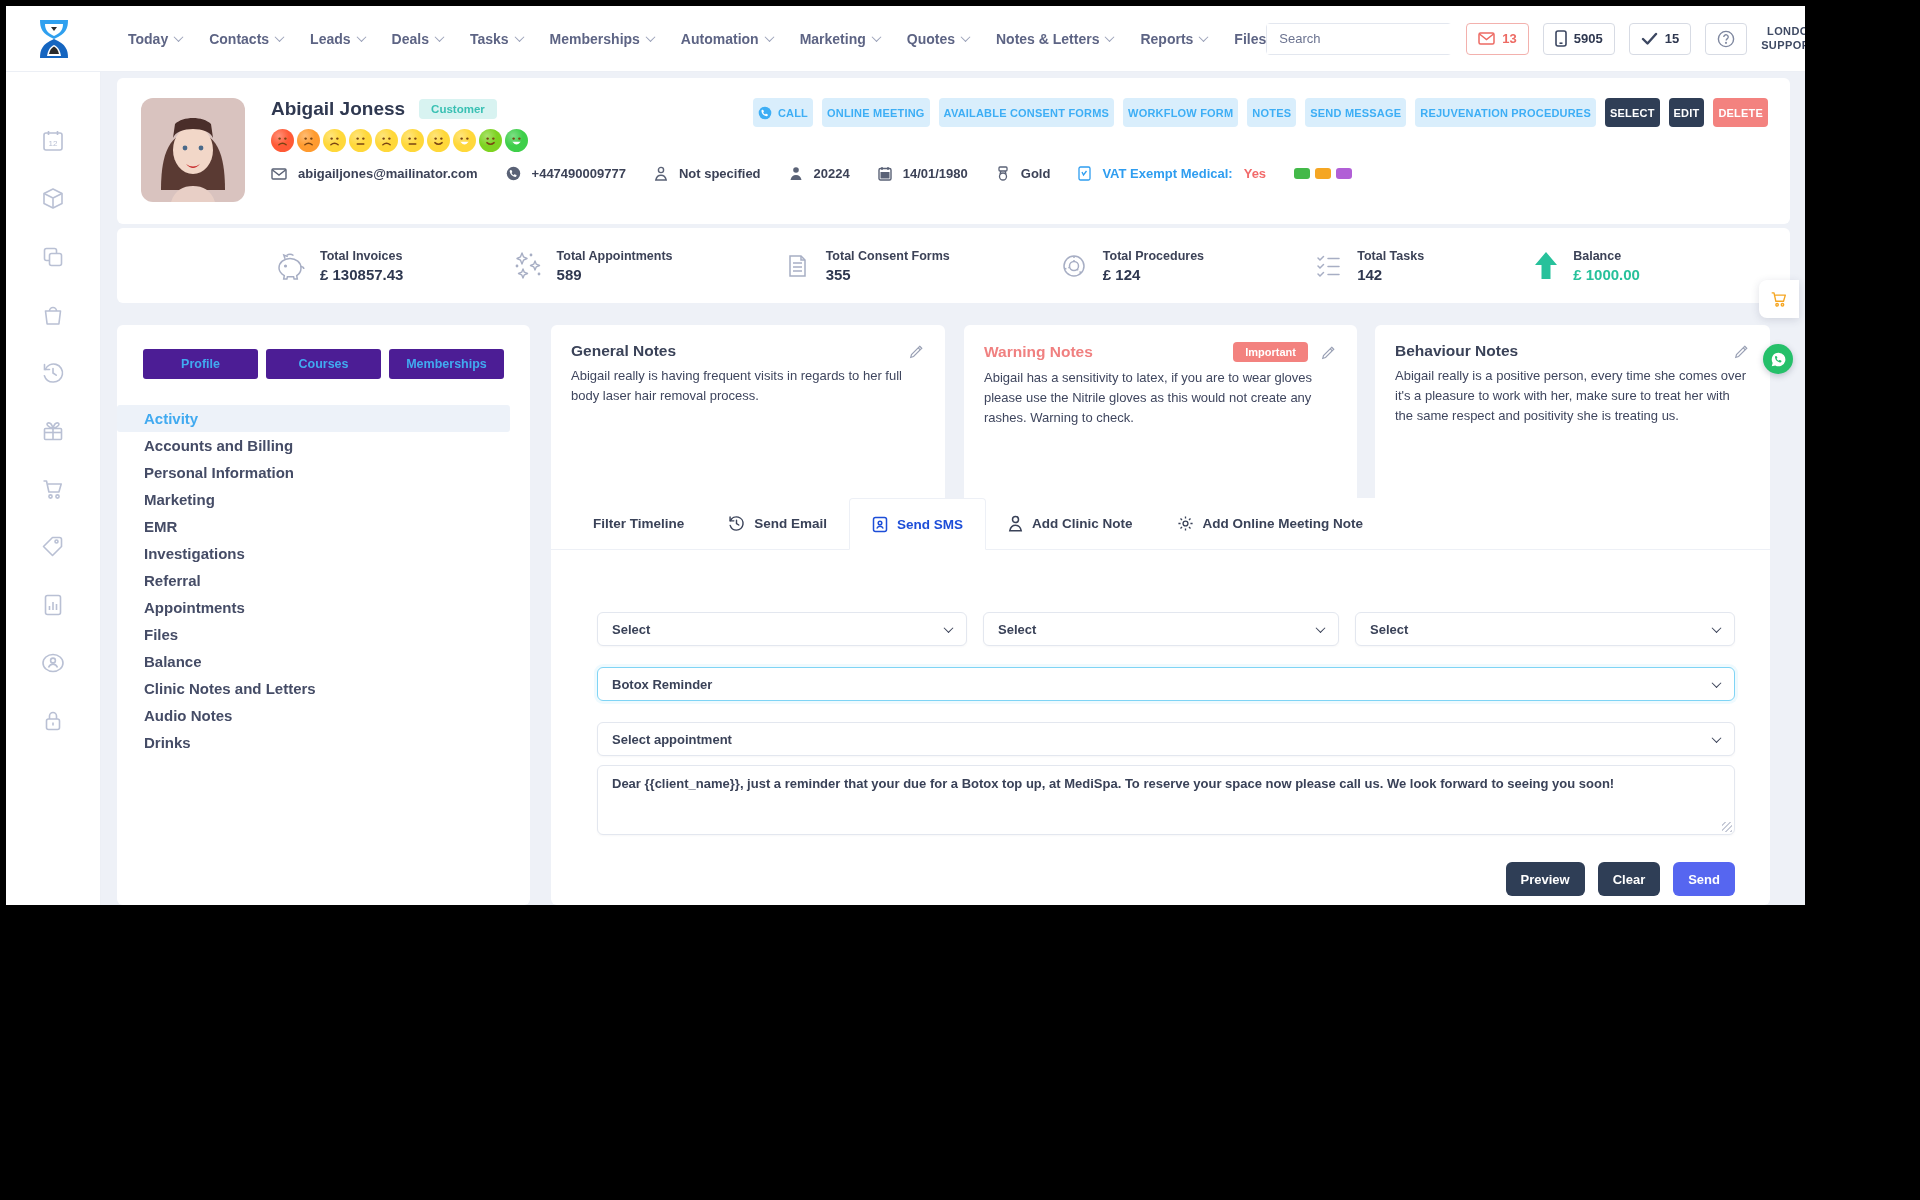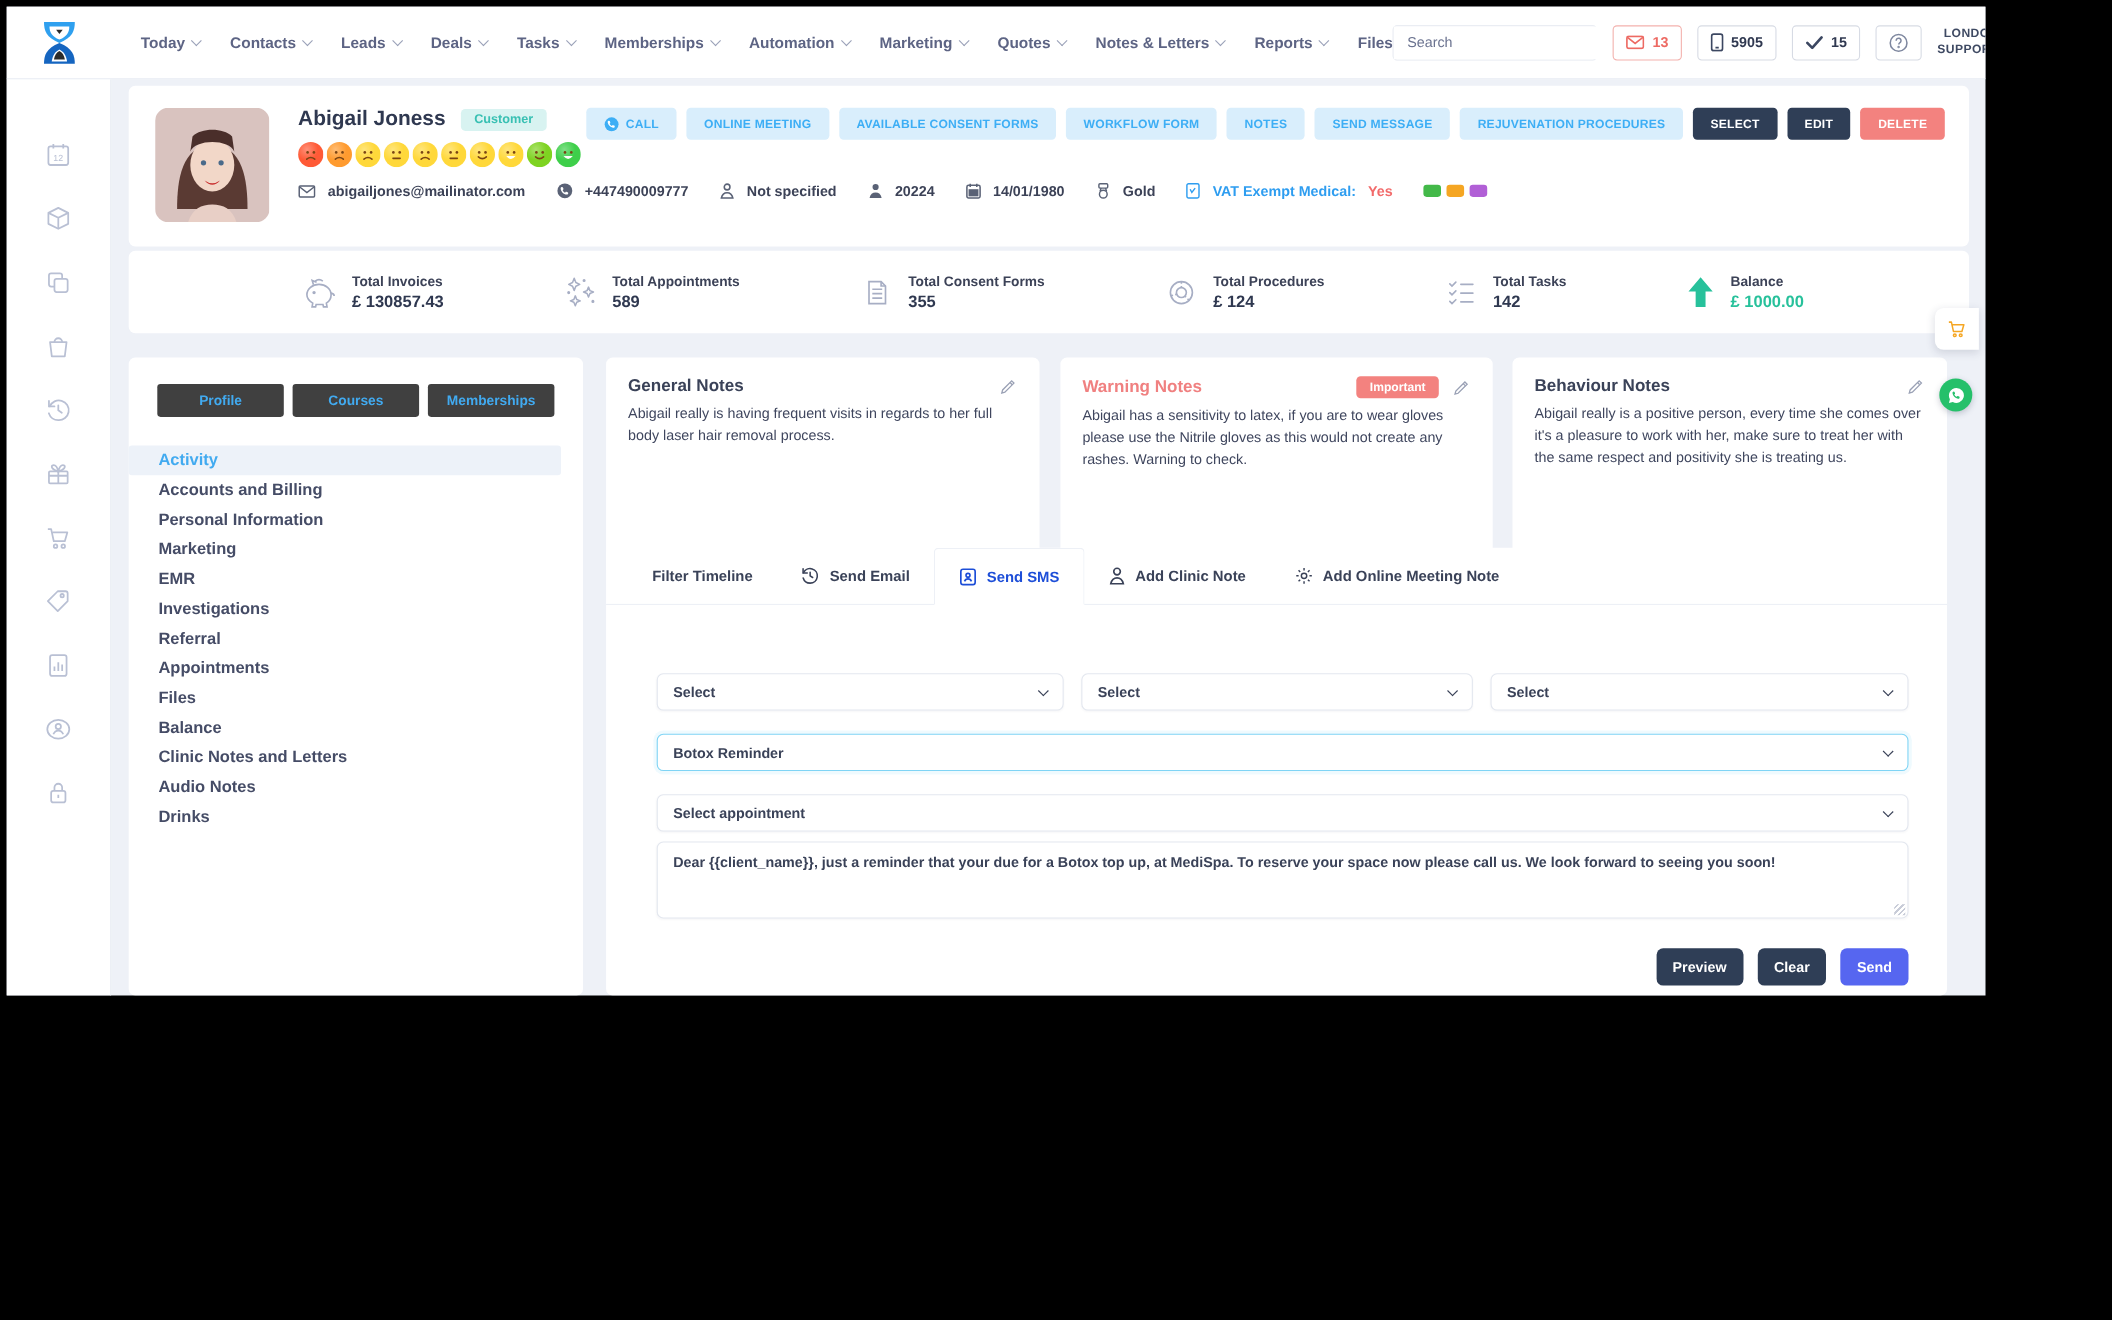--- a/index.html
+++ b/index.html
@@ -42,35 +42,35 @@
   .p-badge { background:#d8f3f1; color:#39c0b3; font-size:11.5px; font-weight:700; padding:4px 12px; border-radius:4px; }
   .moods { display:flex; gap:3px; margin-top:9px; }
   .face { width:23px; height:23px; border-radius:50%; display:block; cursor:pointer; }
   .contact-row { display:flex; align-items:center; gap:28px; margin-top:14px; font-size:13px; color:#3c4257; font-weight:600; }
   .c-item { display:flex; align-items:center; gap:11px; white-space:nowrap; }
   .c-item.vat { color:#2e9df0; }
   .vat-yes { color:#f26a6a; }
   .swatches { display:flex; gap:5px; }
   .swatch { width:16px; height:11px; border-radius:3px; display:block; }
   .actions { position:absolute; right:22px; top:20px; display:flex; gap:9px; }
-  .abtn { height:29px; padding:0 16px; border-radius:4px; background:#d9eefc; color:#3daef5; font-size:11px; font-weight:700; display:flex; align-items:center; gap:6px; cursor:pointer; white-space:nowrap; letter-spacing:.2px; }
+  .abtn { height:29px; padding:0 5px; border-radius:4px; background:#d9eefc; color:#3daef5; font-size:11px; font-weight:700; display:flex; align-items:center; gap:6px; cursor:pointer; white-space:nowrap; letter-spacing:.2px; }
   .abtn.dark { background:#2f3e56; color:#fff; }
   .abtn.del  { background:#f3827f; color:#fff; }
 
   
   .card-stats { display:flex; align-items:center; justify-content:space-between; padding:0 150px 0 155px; }
   .stat { display:flex; align-items:flex-start; gap:12px; }
   .stat-label { font-size:12.5px; font-weight:600; color:#3c4257; }
   .stat-value { font-size:15px; font-weight:700; color:#2f3850; margin-top:3px; }
   .stat.balance .stat-value { color:#27c19b; }
 
   
   .card-left { padding-top:24px; }
   .ptabs { display:flex; gap:8px; margin:0 26px; }
-  .ptab { flex:1; height:30px; background:#404040; color:#41aaf0; font-size:12.5px; font-weight:700; display:flex; align-items:center; justify-content:center; border-radius:3px; cursor:pointer; }
+  .ptab { flex:1; height:30px; background:#4c1d95; color:#41aaf0; font-size:12.5px; font-weight:700; display:flex; align-items:center; justify-content:center; border-radius:3px; cursor:pointer; }
   .pmenu { margin-top:26px; }
   .pm-item { height:27px; display:flex; align-items:center; padding-left:27px; font-size:15px; font-weight:600; color:#454c66; cursor:pointer; }
   .pm-item.active { background:#edf2f9; color:#41aaf0; margin-right:20px; border-radius:3px; }
 
   
   .nc-head { display:flex; align-items:center; }
   .nc-title { font-size:15.5px; font-weight:700; color:#3a4258; }
   .note-card.warn .nc-title { color:#f08080; }
   .nc-spacer { flex:1; }
   .imp-badge { background:#f3827f; color:#fff; font-size:11px; font-weight:700; padding:4px 12px; border-radius:4px; margin-right:12px; }

